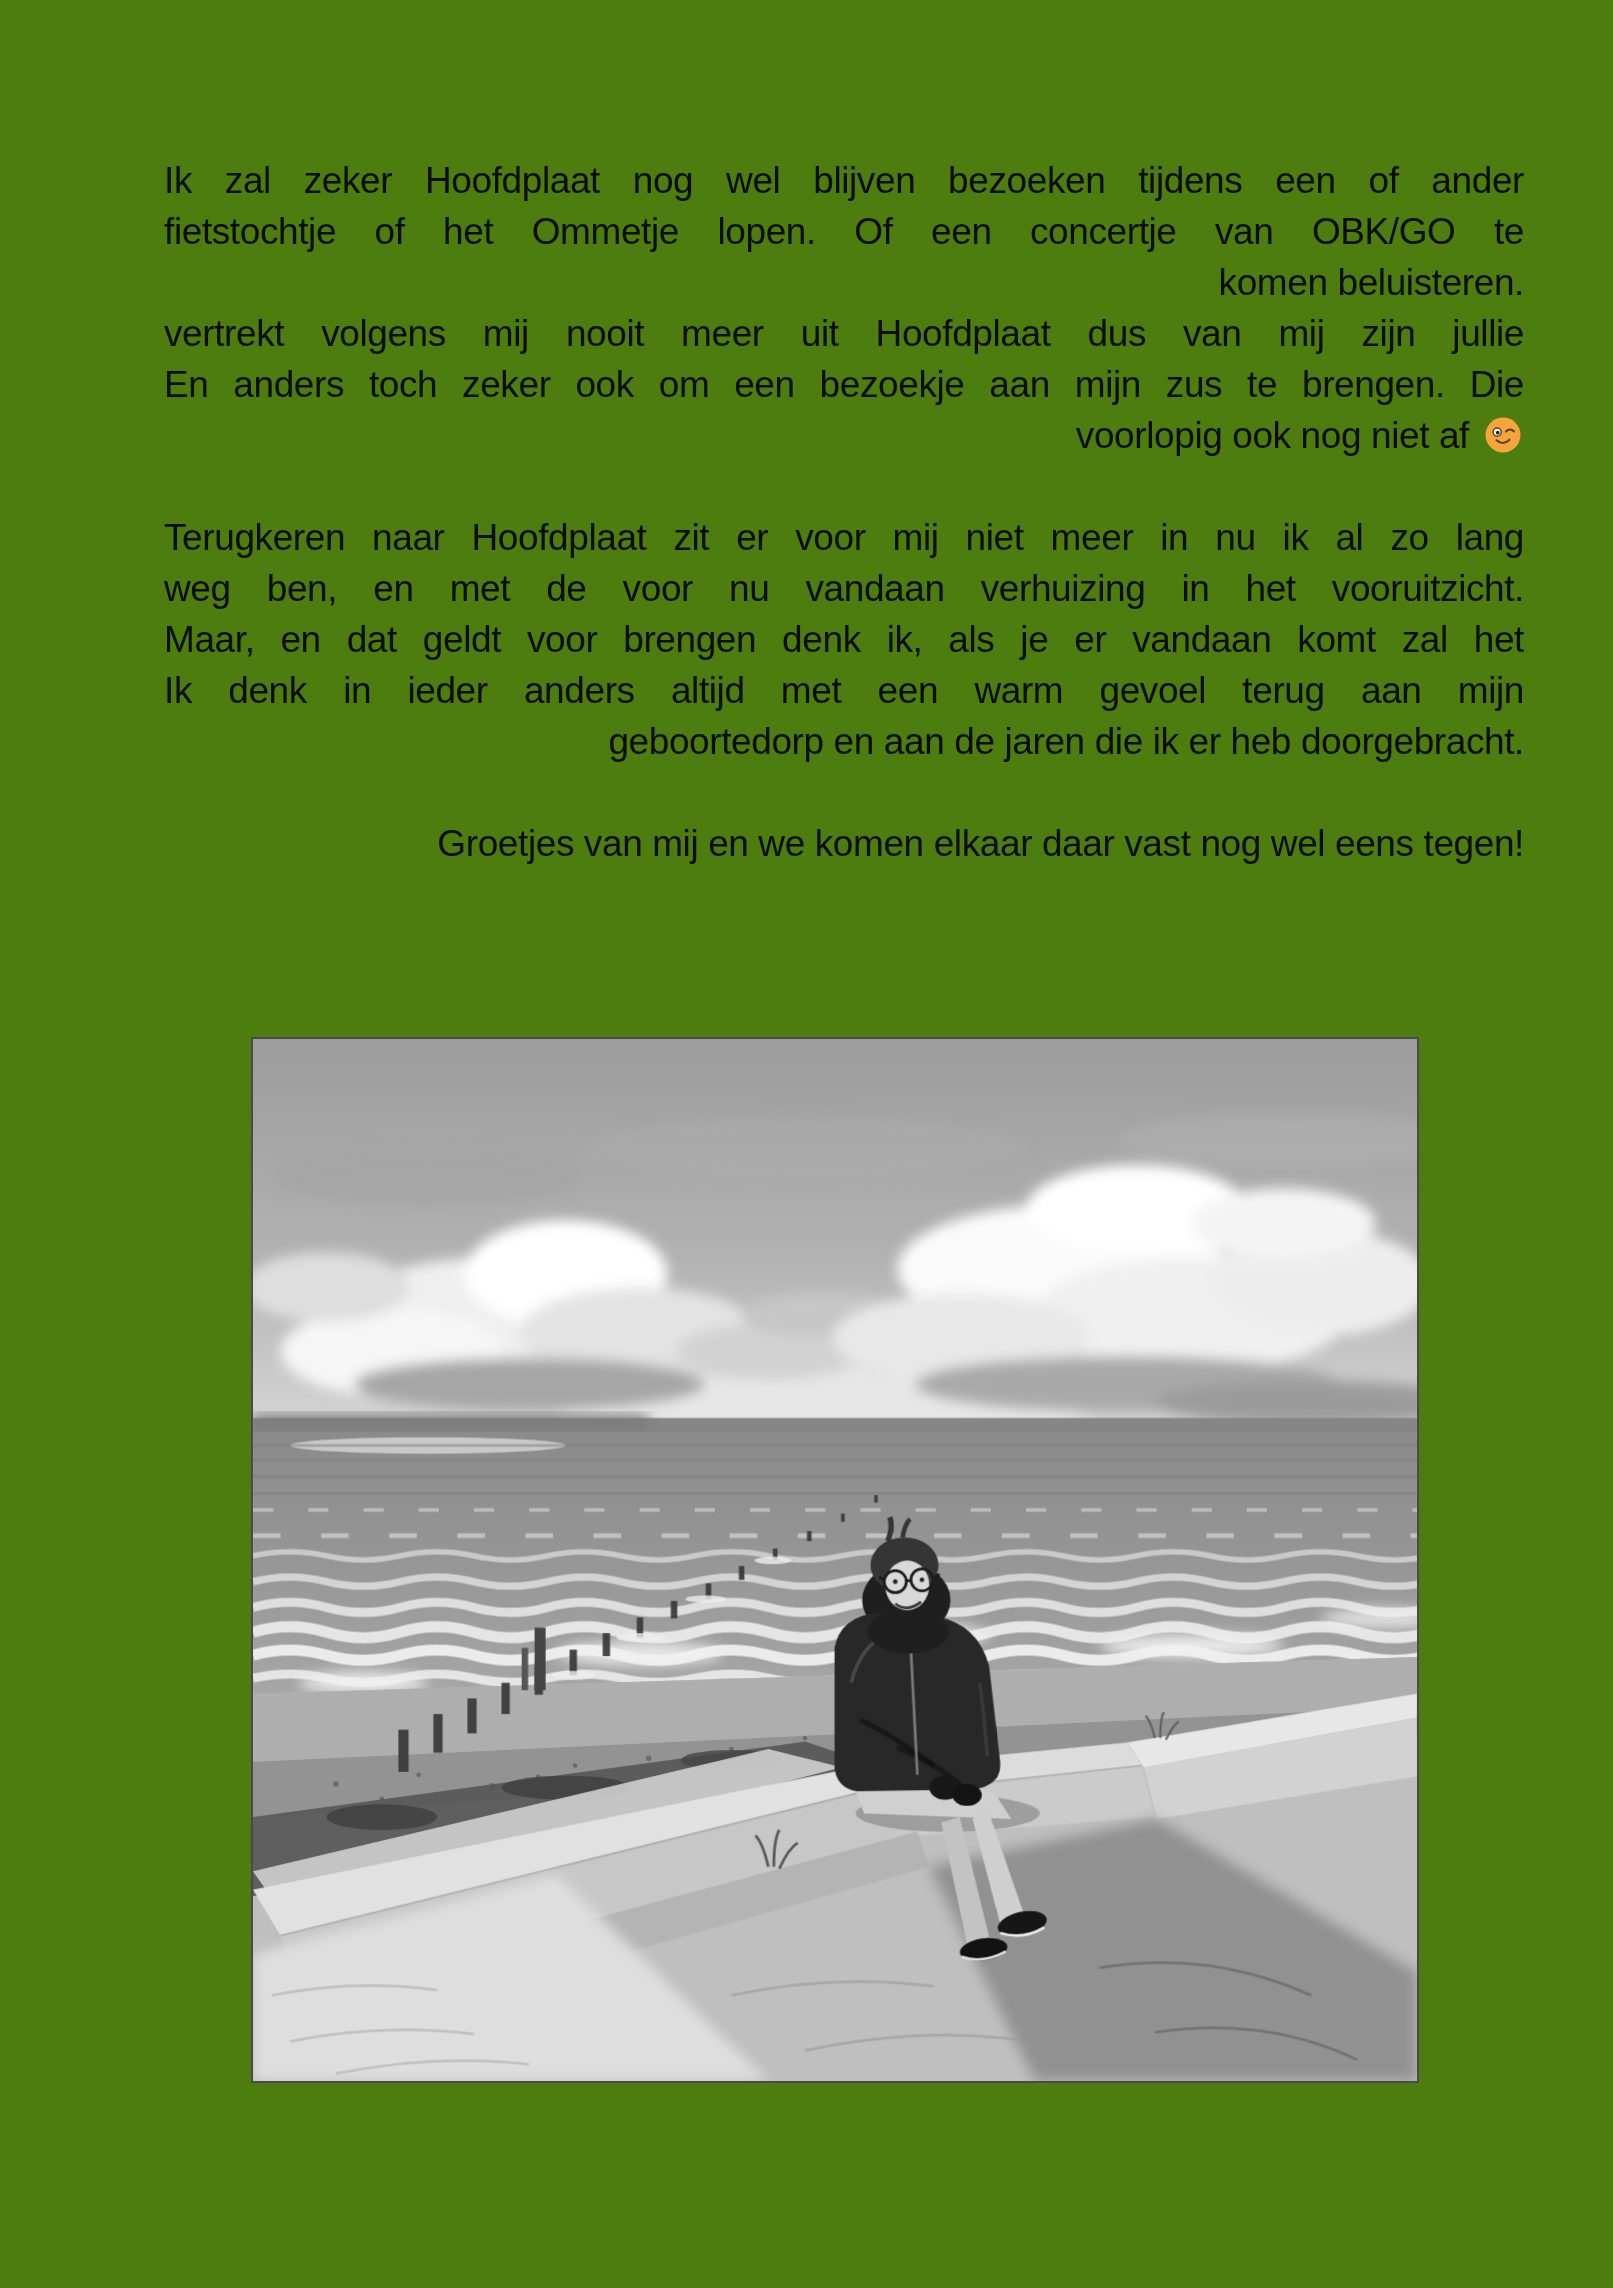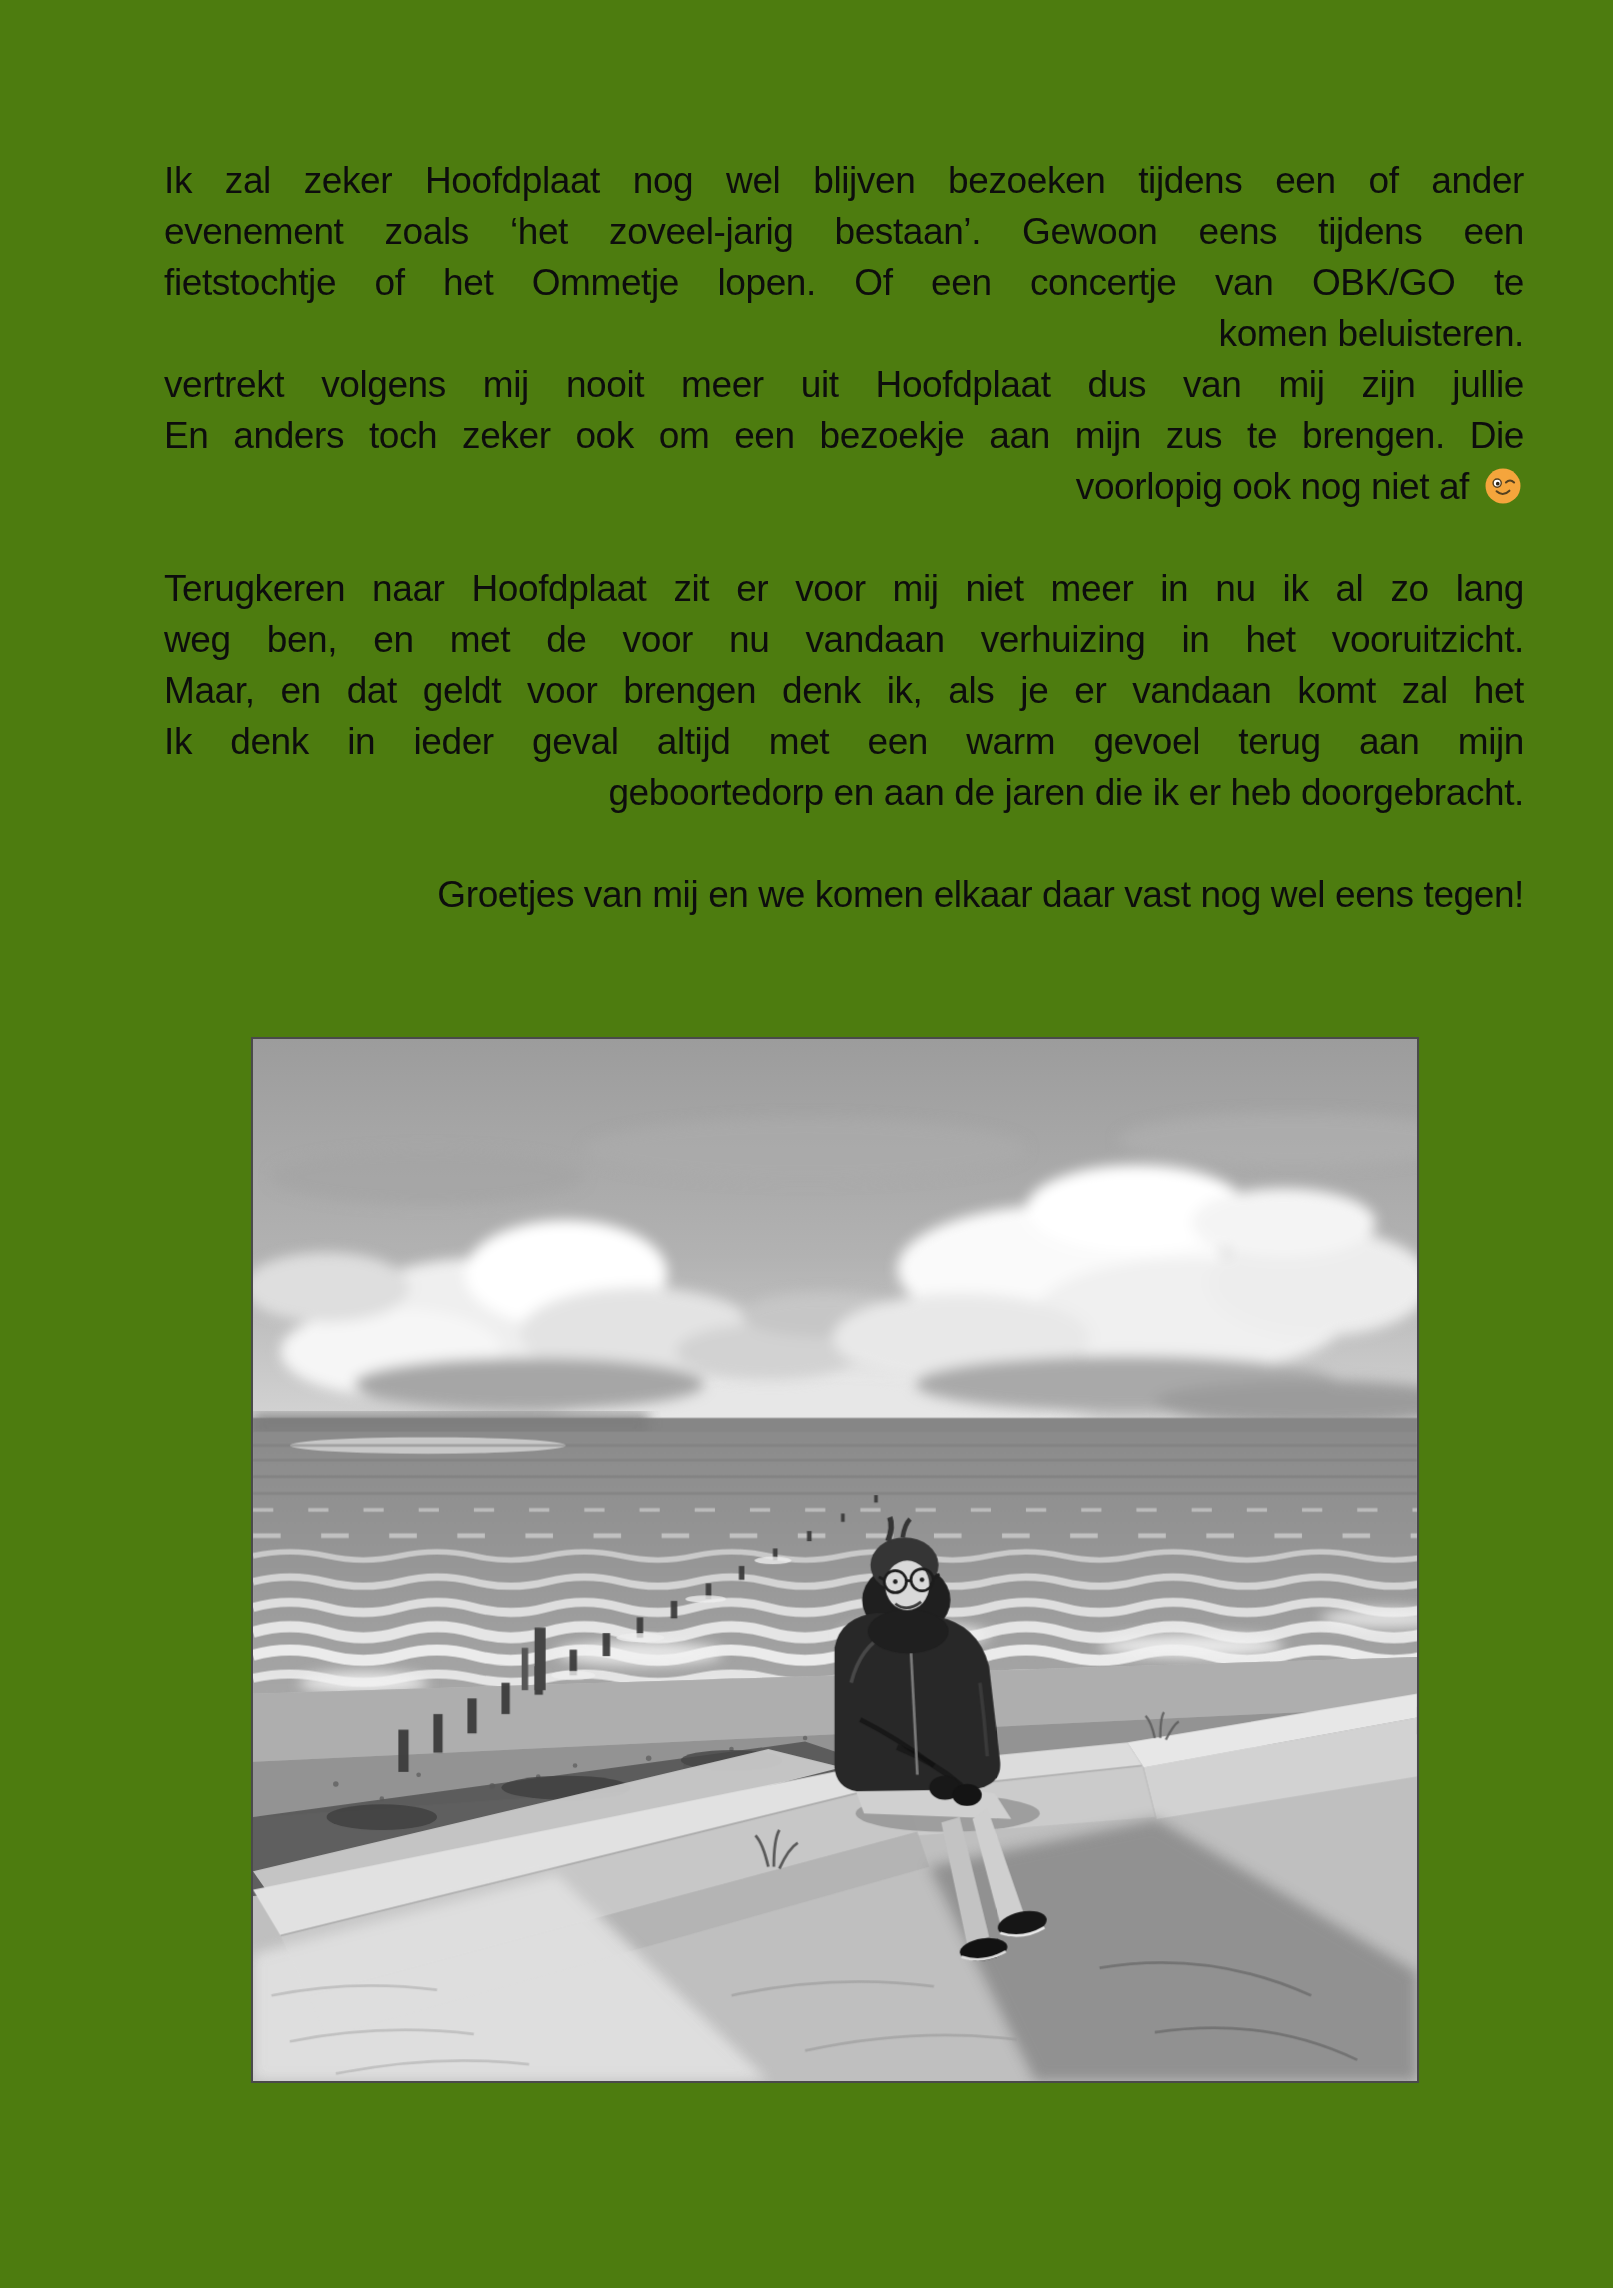--- a/index.html
+++ b/index.html
@@ -30,42 +30,41 @@
   .photo-frame svg { display: block; width: 100%; height: 100%; }
 </style>
 </head>
 <body>
 
 <div class="page">
 
   <div class="text-body">
       <div class="para">
         <div class="line">Ik zal zeker Hoofdplaat nog wel blijven bezoeken tijdens een of ander</div>
-        <div class="line">evenement zoals ‘het zoveel-jarig bestaan’. Gewoon eens tijdens een</div>
         <div class="line">fietstochtje of het Ommetje lopen. Of een concertje van OBK/GO te</div>
         <div class="line last">komen beluisteren.</div>
       </div>
       <div class="para gap">
         <div class="line">vertrekt volgens mij nooit meer uit Hoofdplaat dus van mij zijn jullie</div>
         <div class="line">En anders toch zeker ook om een bezoekje aan mijn zus te brengen. Die</div>
         <div class="line last">voorlopig ook nog niet af<span class="emoji"><svg viewBox="0 0 72 72">
               <circle cx="36" cy="36" r="30" fill="#F5A53C"></circle>
               <circle cx="26" cy="31" r="7" fill="#ffffff" stroke="#55401f" stroke-width="2.5"></circle>
               <circle cx="27" cy="32" r="3.2" fill="#2e2313"></circle>
               <path d="M41 30 Q48 23 55 30" stroke="#55401f" stroke-width="3.5" fill="none" stroke-linecap="round"></path>
               <path d="M25 45 Q36 55 47 44" stroke="#55401f" stroke-width="3.5" fill="none" stroke-linecap="round"></path>
             </svg></span></div>
       </div>
       <div class="para">
         <div class="line">Terugkeren naar Hoofdplaat zit er voor mij niet meer in nu ik al zo lang</div>
         <div class="line">weg ben, en met de voor nu vandaan verhuizing in het vooruitzicht.</div>
         <div class="line">Maar, en dat geldt voor brengen denk ik, als je er vandaan komt zal het</div>
       </div>
       <div class="para gap">
-        <div class="line">Ik denk in ieder geval altijd met een warm gevoel terug aan mijn</div>
+        <div class="line">Ik denk in ieder anders altijd met een warm gevoel terug aan mijn</div>
         <div class="line last">geboortedorp en aan de jaren die ik er heb doorgebracht.</div>
       </div>
       <div class="para">
         <div class="line last">Groetjes van mij en we komen elkaar daar vast nog wel eens tegen!</div>
       </div>
     </div>
 
   <div class="photo-frame">
     <svg viewBox="0 0 1265 1133" preserveAspectRatio="none" role="img" aria-label="Zwart-witfoto: vrouw met bril en donkere winterjas zit op een betonnen keermuur op het strand, met daarachter de zee met branding, een rij houten paalhoofden en een dramatische wolkenlucht">
       <defs>

